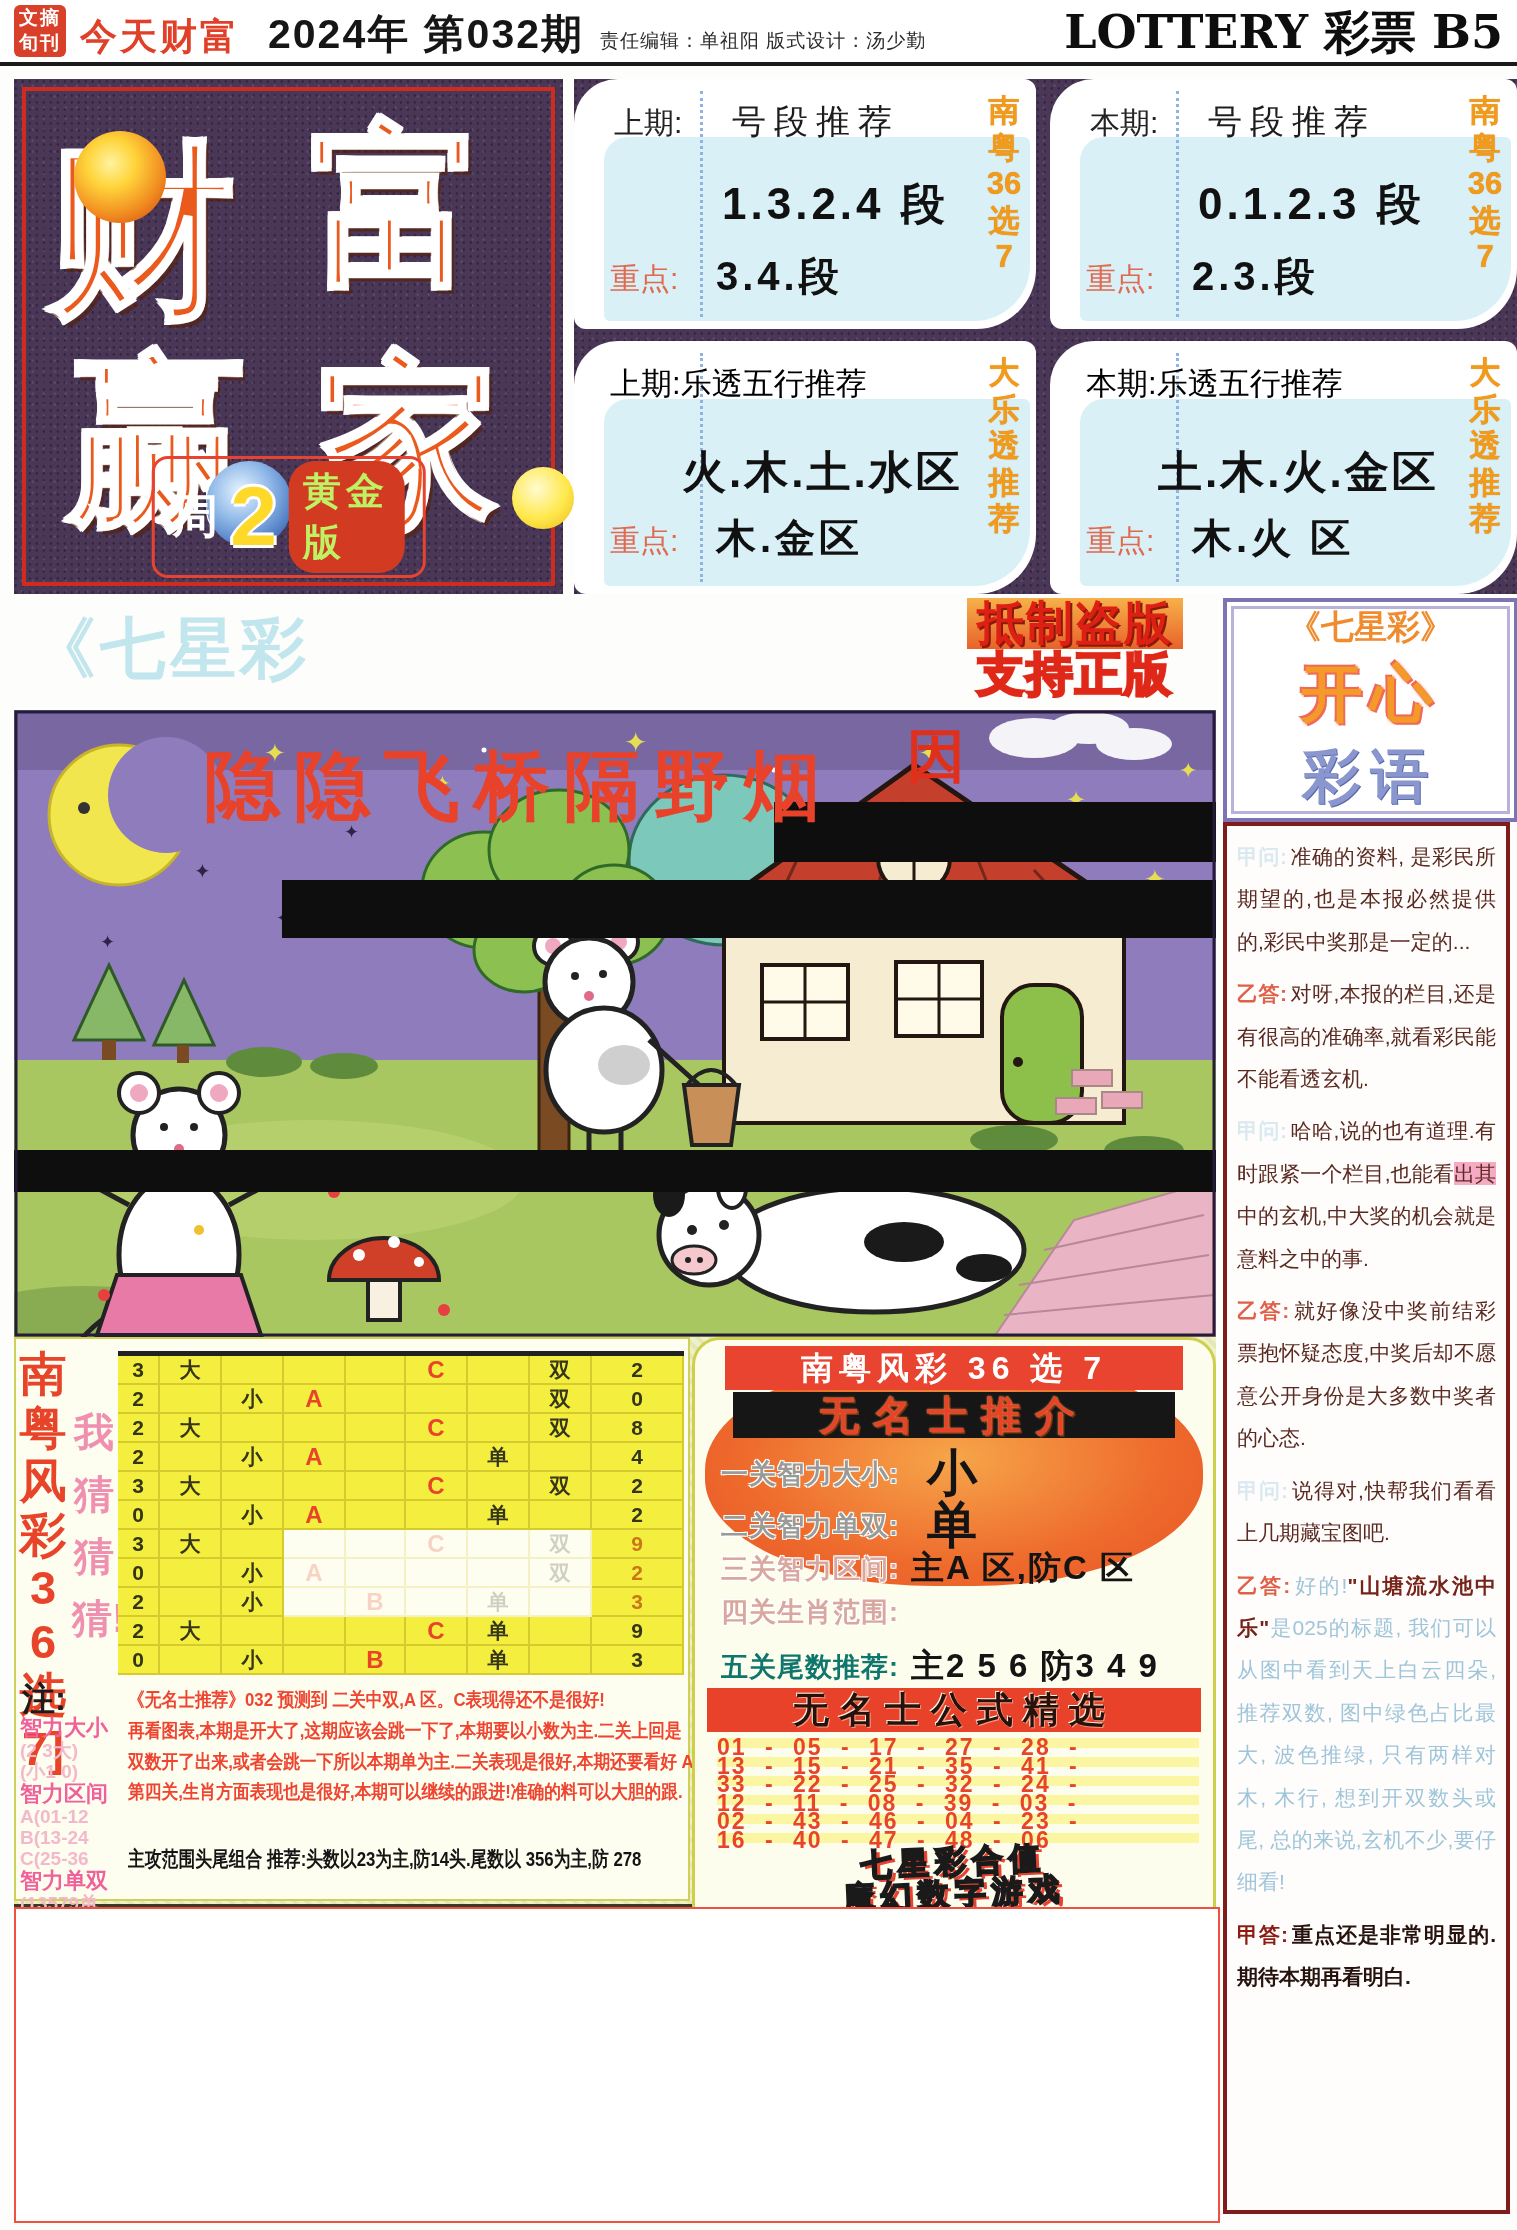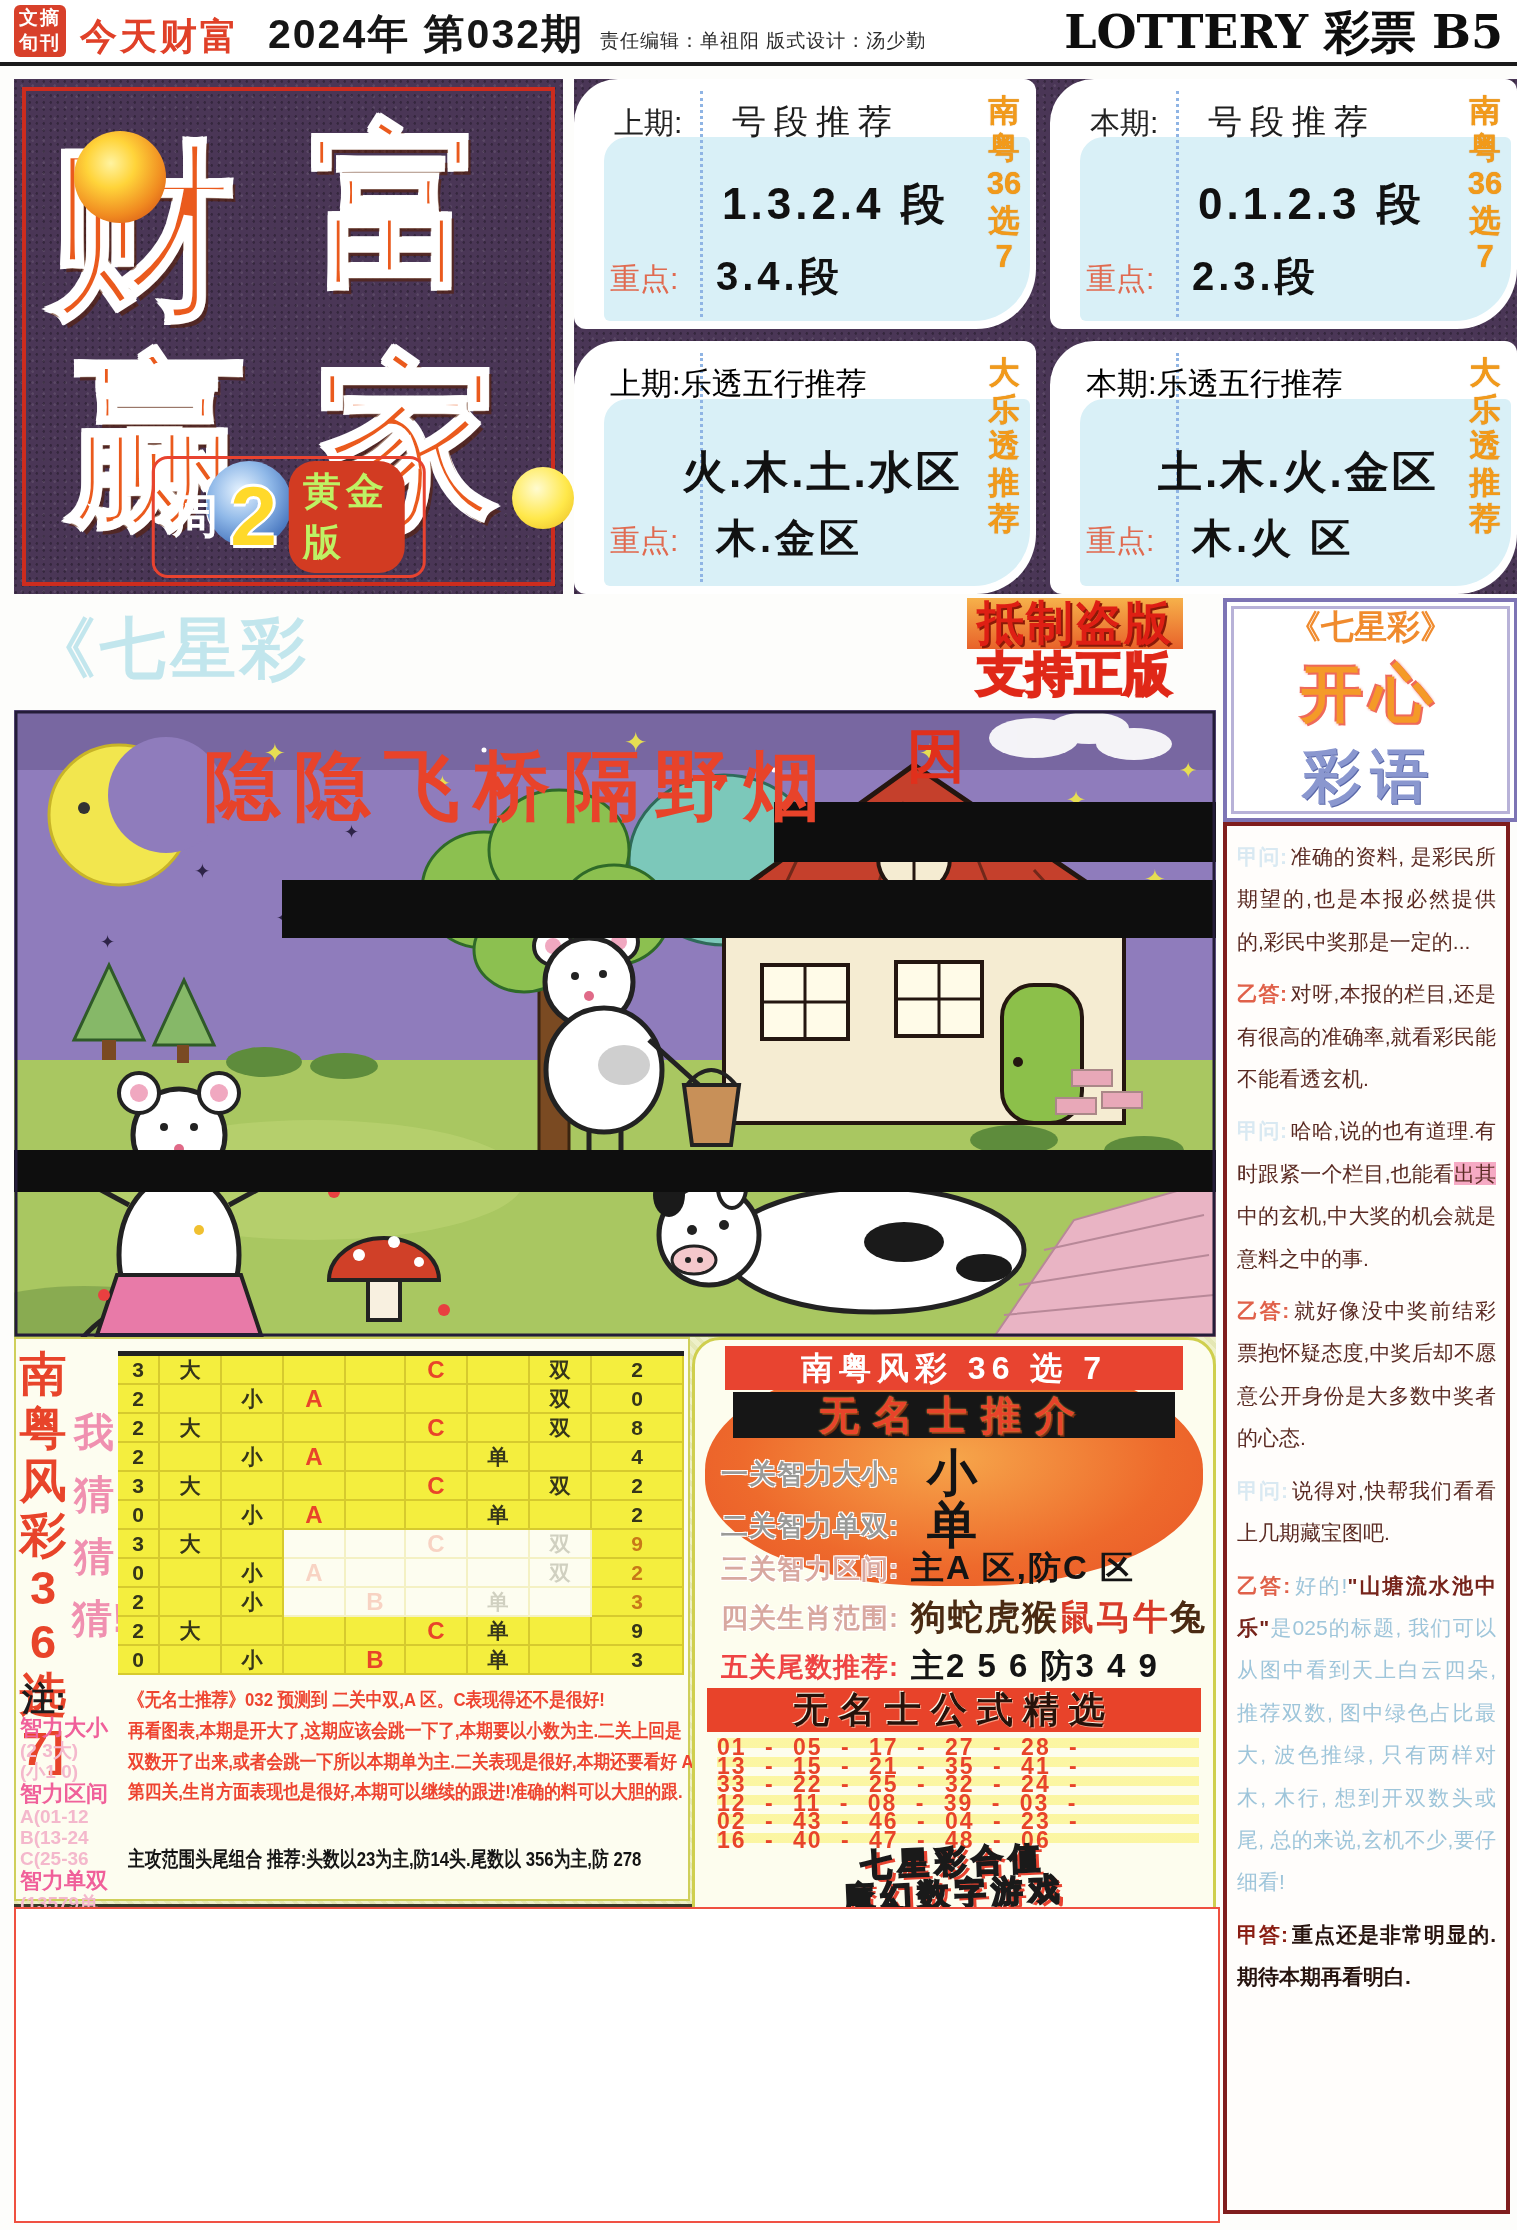--- a/index.html
+++ b/index.html
@@ -135,21 +135,21 @@
      background:radial-gradient(ellipse at 50% 45%, #f6a54a 0%, #ee6a2c 60%, #e85427 100%);}
   #promo-header{position:absolute;left:30px;right:30px;top:6px;height:44px;background:#e84430;color:#fff;
      font-size:32px;font-weight:bold;letter-spacing:6px;text-align:center;line-height:44px;}
   #promo-banner{position:absolute;left:38px;right:38px;top:52px;height:46px;background:#161616;color:#e8432a;
      font-size:40px;font-weight:bold;letter-spacing:14px;text-align:center;line-height:46px;
      text-shadow:0 0 2px #f8c050,2px 2px 0 #7a2a10;}
   .prow{position:absolute;left:26px;display:flex;align-items:center;}
   .prow-label{font-size:27px;font-weight:bold;color:#9a9a98;letter-spacing:1px;
      text-shadow:-1px -1px 0 #fff,1px -1px 0 #fff,-1px 1px 0 #fff,1px 1px 0 #fff;}
   .prow-label.ghost{color:#d8a8a0;}
-  .prow-label.maroon{color:#ef4444;text-shadow:none;}
+  .prow-label.maroon{color:#0f766e;text-shadow:none;}
   .pval-big{font-size:50px;font-weight:bold;color:#141414;margin-left:28px;}
   .pval-mid{font-size:33px;font-weight:bold;color:#141414;margin-left:12px;letter-spacing:2px;}
   .pseg1,.pseg3{font-size:35px;font-weight:bold;color:#4a2a12;}
   .pseg2{font-size:35px;font-weight:bold;color:#d83a28;}
   #prow-0{top:100px;} #prow-1{top:152px;} #prow-2{top:206px;} #prow-3{top:254px;} #prow-4{top:304px;}
   #formula-banner{position:absolute;left:12px;right:12px;top:348px;height:44px;background:#e8432a;
      color:#26120a;font-size:36px;font-weight:bold;letter-spacing:10px;text-align:center;line-height:44px;
      text-shadow:1px 1px 0 #f89a80,-1px -1px 0 #fff8e8;}
   #formula-grid{position:absolute;left:22px;right:14px;top:398px;background:
      repeating-linear-gradient(180deg, rgba(250,240,100,.55) 0 10px, transparent 10px 19px);}
@@ -568,21 +568,20 @@
     <div class="prow" id="prow-1">
       <span class="prow-label">二关智力单双:</span>
       <span class="pval-big">单</span>
     </div>
     <div class="prow" id="prow-2">
       <span class="prow-label ghost">三关智力区间:</span>
       <span class="pval-mid">主A 区,防C 区</span>
     </div>
     <div class="prow" id="prow-3">
       <span class="prow-label ghost">四关生肖范围:</span>
-      <span class="pval-mid"><span class="pseg1">狗蛇虎猴</span><span class="pseg2">鼠马牛</span><span class="pseg3">兔</span></span>
     </div>
     <div class="prow" id="prow-4">
       <span class="prow-label maroon">五关尾数推荐:</span>
       <span class="pval-mid">主2 5 6 防3 4 9</span>
     </div>
     <div id="formula-banner">无名士公式精选</div>
     <div id="formula-grid">
         <div class="fgrow">01 - 05 - 17 - 27 - 28 -</div>
         <div class="fgrow">13 - 15 - 21 - 35 - 41 -</div>
         <div class="fgrow">33 - 22 - 25 - 32 - 24 -</div>

